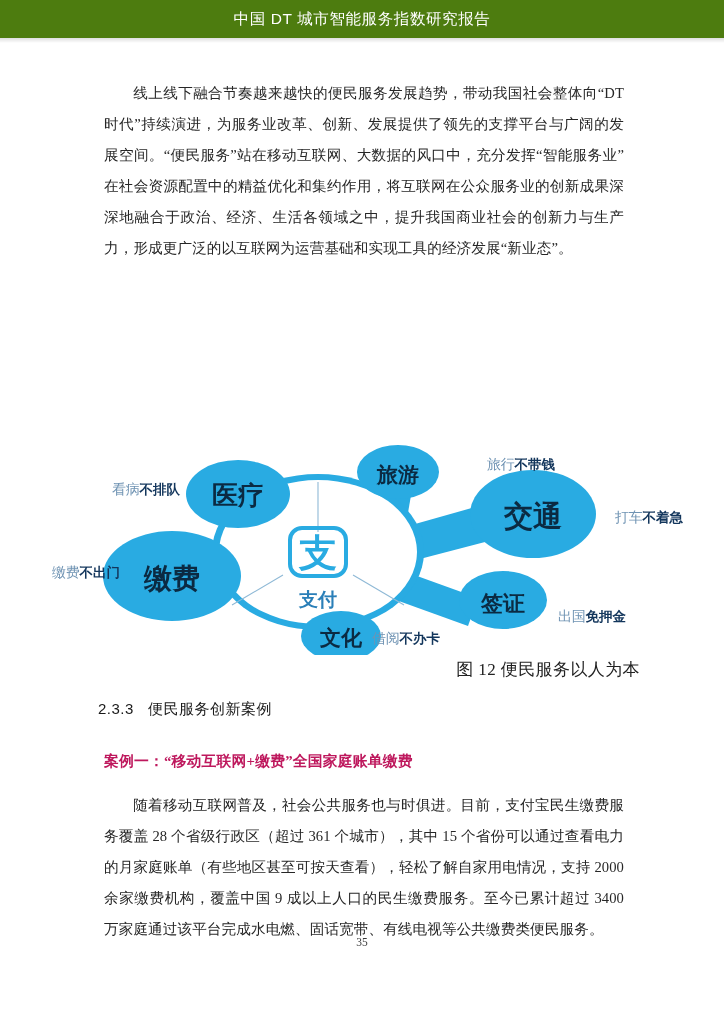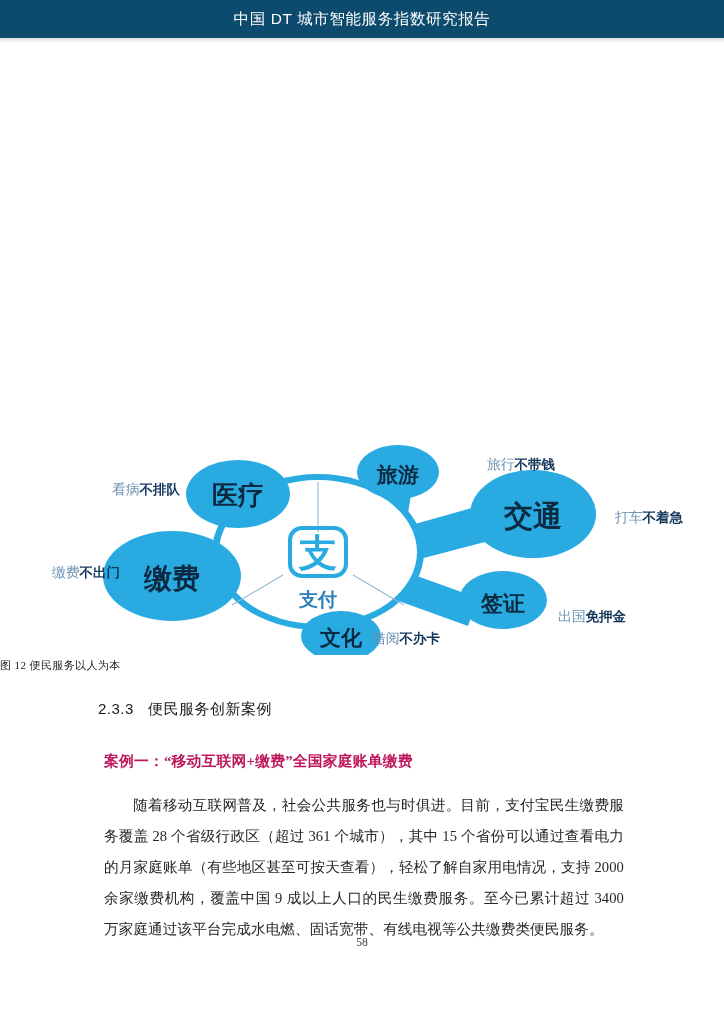--- a/index.html
+++ b/index.html
@@ -15,21 +15,21 @@
     font-family: "Liberation Serif", "DejaVu Serif", serif;
     color: #2b2b2b;
   }
 
   
   .page-header {
     position: absolute;
     top: 0; left: 0;
     width: 724px;
     height: 38px;
-    background: #0c4a6e;
+    background: #4d7c0f;
     display: flex;
     align-items: center;
     justify-content: center;
   }
   .page-header .title {
     color: #ffffff;
     font-family: "Liberation Sans", "DejaVu Sans", sans-serif;
     font-size: 15.5px;
     letter-spacing: 0.6px;
     font-weight: 400;
@@ -69,22 +69,22 @@
   }
   .diagram {
     position: absolute;
     left: 0; top: 0;
     width: 724px; height: 215px;
   }
   .fig-caption {
     position: absolute;
     top: 218px;
     width: 640px;
-    text-align: left;
-    font-size: 11px;
+    text-align: right;
+    font-size: 17px;
     color: #222;
     letter-spacing: 0.4px;
   }
 
   
   .annot {
     position: absolute;
     white-space: nowrap;
     font-family: "Liberation Sans", "DejaVu Sans", sans-serif;
     line-height: 1;
@@ -142,20 +142,21 @@
 </style>
 </head>
 <body>
 
 <div class="page-header">
   <span class="title">中国 DT 城市智能服务指数研究报告</span>
 </div>
 <div class="header-shadow"></div>
 
 <div class="content">
+  <p class="body-text indent">线上线下融合节奏越来越快的便民服务发展趋势，带动我国社会整体向“DT 时代”持续演进，为服务业改革、创新、发展提供了领先的支撑平台与广阔的发展空间。“便民服务”站在移动互联网、大数据的风口中，充分发挥“智能服务业”在社会资源配置中的精益优化和集约作用，将互联网在公众服务业的创新成果深深地融合于政治、经济、生活各领域之中，提升我国商业社会的创新力与生产力，形成更广泛的以互联网为运营基础和实现工具的经济发展“新业态”。</p>
 </div>
 
 <div class="figure">
 
   <svg class="diagram" viewBox="0 0 724 215">
     <defs>
       <style>
         .nodefill { fill: #29ABE2; }
         .nodetext {
           font-family: "Liberation Sans","DejaVu Sans",sans-serif;
@@ -269,13 +270,13 @@
   &nbsp;
   <span>便民服务创新案例</span>
 </div>
 
 <div class="case-title">案例一：“移动互联网+缴费”全国家庭账单缴费</div>
 
 <div class="content2">
   <p class="body-text indent">随着移动互联网普及，社会公共服务也与时俱进。目前，支付宝民生缴费服务覆盖 28 个省级行政区（超过 361 个城市），其中 15 个省份可以通过查看电力的月家庭账单（有些地区甚至可按天查看），轻松了解自家用电情况，支持 2000 余家缴费机构，覆盖中国 9 成以上人口的民生缴费服务。至今已累计超过 3400 万家庭通过该平台完成水电燃、固话宽带、有线电视等公共缴费类便民服务。</p>
 </div>
 
-<div class="page-number">58</div>
+<div class="page-number">35</div>
 
 </body></html>

